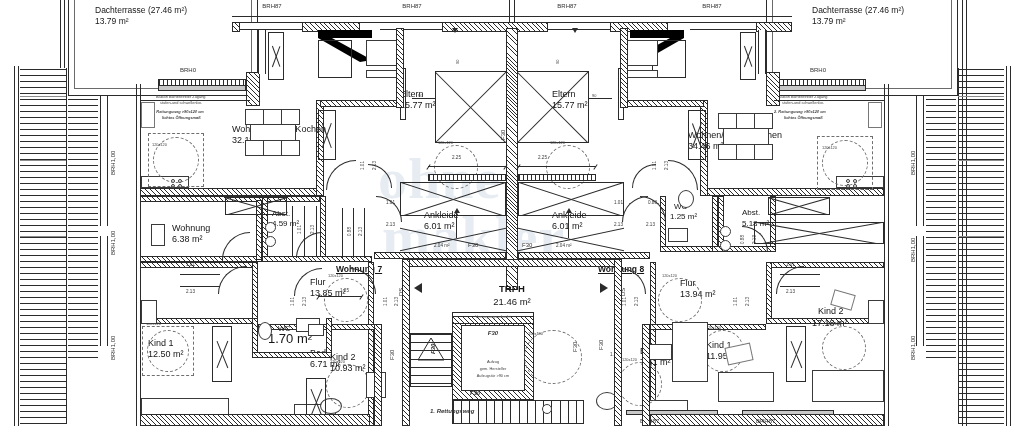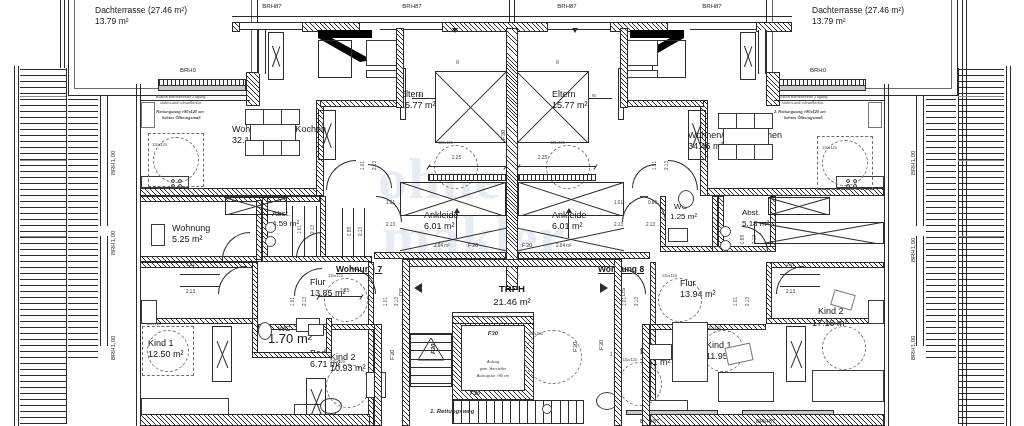--- a/index.html
+++ b/index.html
@@ -218,21 +218,21 @@
   <div class="dcirc" style="left:153px;top:137px;width:46px;height:46px;"></div>
   <div class="dbx" style="left:148px;top:133px;width:56px;height:54px;"></div>
   <div class="t tiny" style="left:152px;top:143px;">120x120</div>
 
   <div class="furnl" style="left:141px;top:102px;width:14px;height:26px;"></div>
 
   <div class="wall" style="left:140px;top:196px;width:180px;height:6px;"></div>
   <div class="wall" style="left:140px;top:256px;width:122px;height:6px;"></div>
   <div class="wall" style="left:256px;top:200px;width:6px;height:60px;"></div>
   <div class="t rm" style="left:172px;top:223px;">Wohnung</div>
-  <div class="t rm" style="left:172px;top:234px;">5.25 m²</div>
+  <div class="t rm" style="left:172px;top:234px;">6.38 m²</div>
   <div class="furn" style="left:151px;top:224px;width:14px;height:22px;"></div>
 
   <div class="swing sw-tl" style="left:222px;top:232px;width:28px;height:28px;"></div>
   <div class="t xs rot90" style="left:297px;top:234px;">1.01</div>
   <div class="t xs rot90" style="left:310px;top:234px;">2.13</div>
   <div class="ln vl" style="left:292px;top:206px;height:50px;"></div>
   <div class="ln vl" style="left:304px;top:206px;height:50px;"></div>
   <div class="ln vl" style="left:316px;top:206px;height:50px;"></div>
 
   <div class="wall" style="left:262px;top:196px;width:6px;height:66px;"></div>

